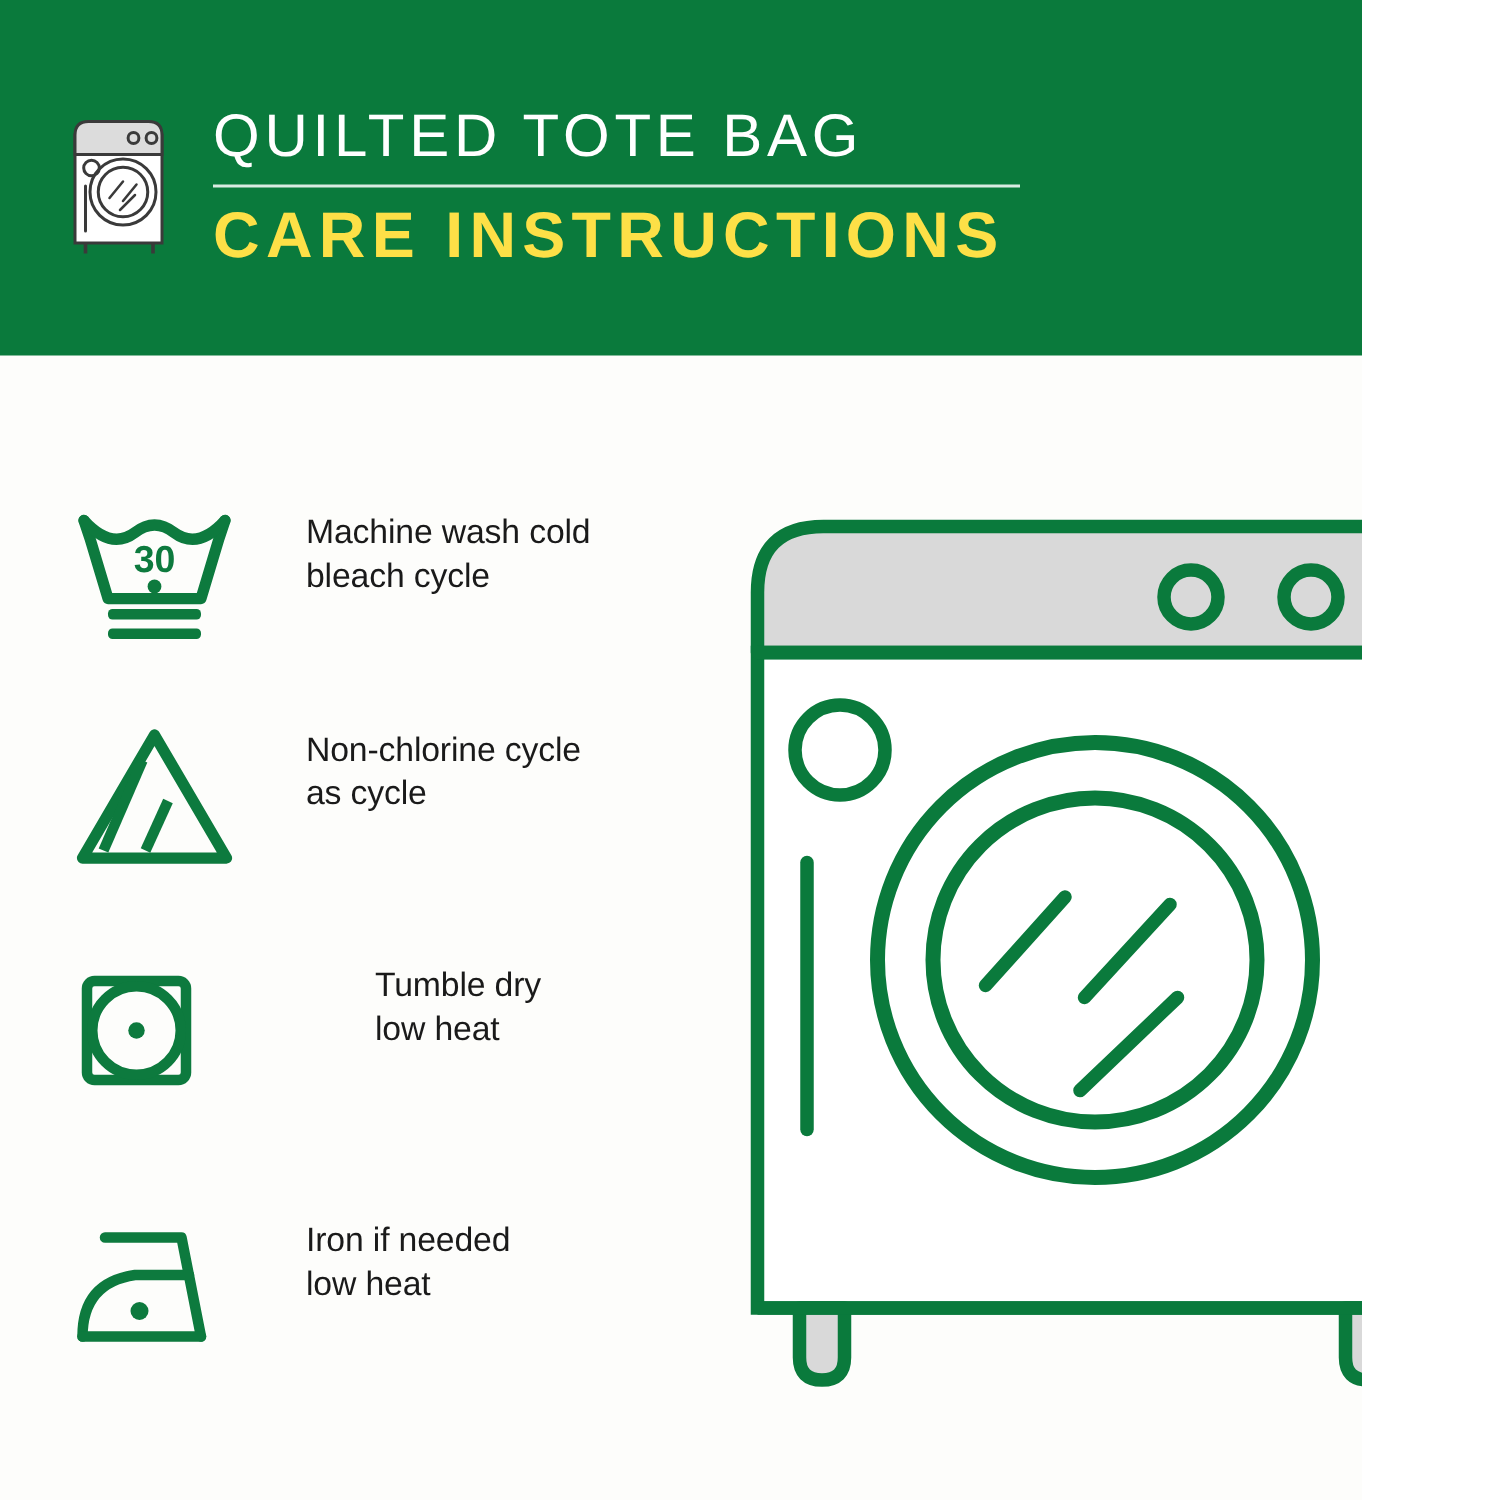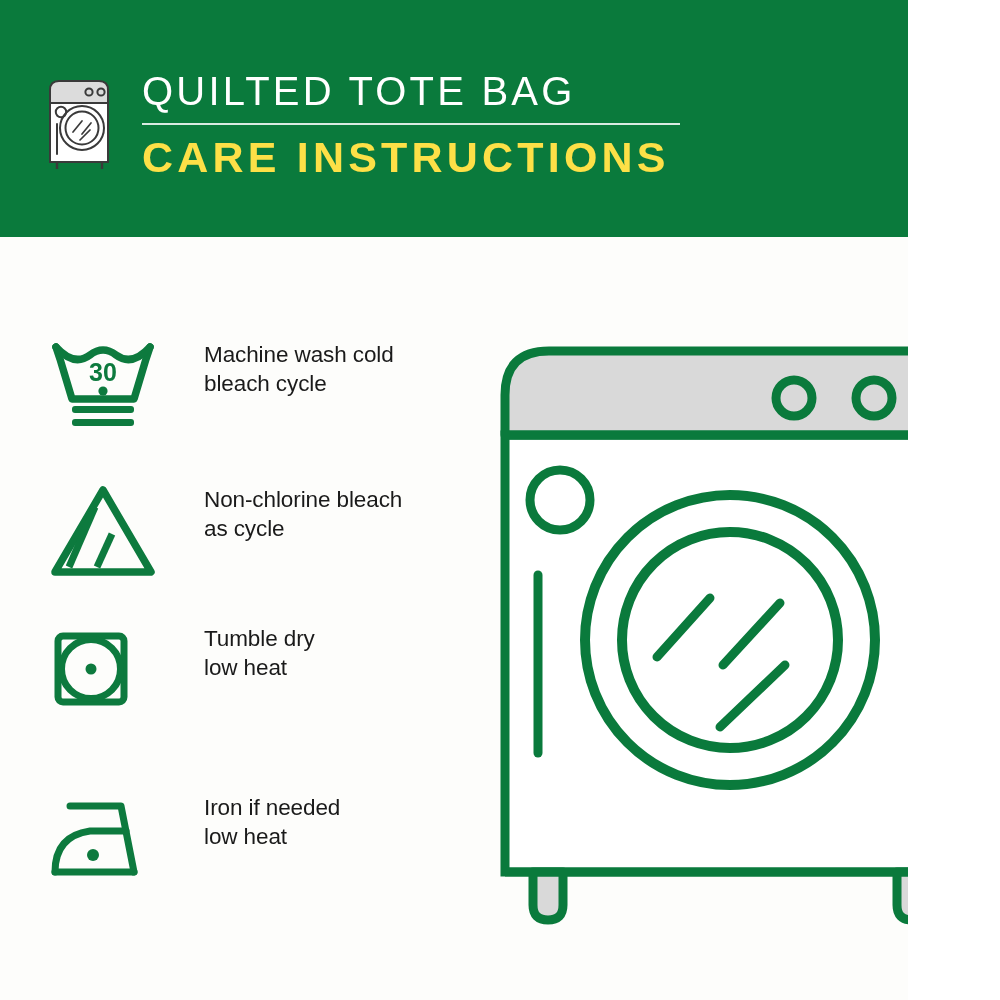--- a/index.html
+++ b/index.html
@@ -91,22 +91,22 @@
     font-size: 22.5px;
     line-height: 29px;
     font-weight: 400;
     letter-spacing: -0.1px;
     padding-top: 3px;
   }
   .care-text .line { display: block; white-space: nowrap; }
 
   #item-wash   { top: 100px; }
   #item-bleach { top: 245px; }
-  #item-dry    { top: 384px; }
-  #item-iron   { top: 553px; }
+  #item-dry    { top: 402px; gap: 46px; }
+  #item-iron   { top: 572px; }
 
   
   #machine {
     position: absolute;
     left: 495px;
     top: 335px;
     width: 470px;
     height: 590px;
   }
 </style>
@@ -178,21 +178,21 @@
       <div class="care-symbol">
         <svg viewBox="0 0 110 96" width="110" height="96">
 
           <path d="M55 8 L103 90 L7 90 Z" fill="none" stroke="#0d7a3e" stroke-width="7.5" stroke-linejoin="round"></path>
 
           <line x1="47" y1="25" x2="21" y2="85" stroke="#0d7a3e" stroke-width="7" stroke-linecap="butt"></line>
           <line x1="64" y1="52" x2="49" y2="85" stroke="#0d7a3e" stroke-width="7" stroke-linecap="butt"></line>
         </svg>
       </div>
       <div class="care-text">
-        <span class="line">Non-chlorine bleach</span>
+        <span class="line">Non-chlorine cycle</span>
         <span class="line">as cycle</span>
       </div>
     </div>
 
     <div class="care-item" id="item-dry">
       <div class="care-symbol">
         <svg viewBox="0 0 110 96" width="110" height="96">
           <rect x="10" y="15" width="66" height="66" rx="5" ry="5" fill="none" stroke="#0d7a3e" stroke-width="7"></rect>
           <circle cx="43" cy="48" r="29.5" fill="none" stroke="#0d7a3e" stroke-width="7"></circle>
           <circle cx="43" cy="48" r="5.5" fill="#0d7a3e"></circle>

